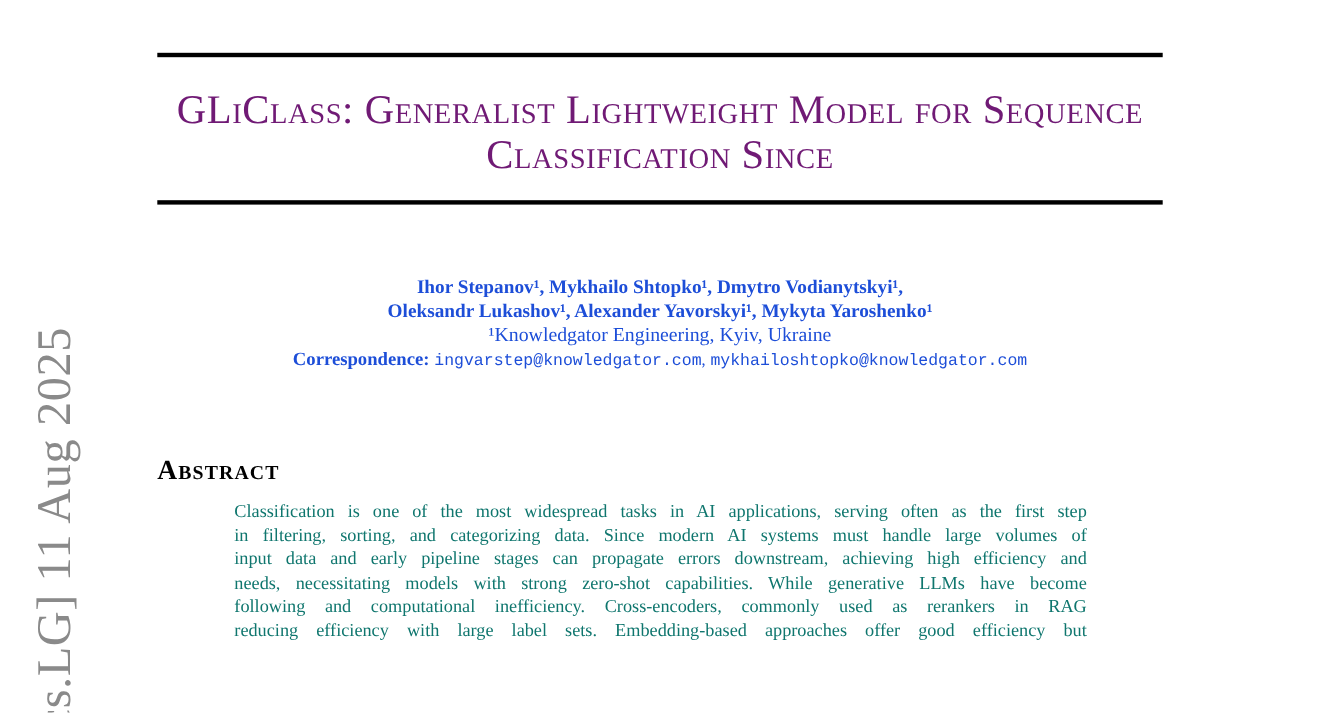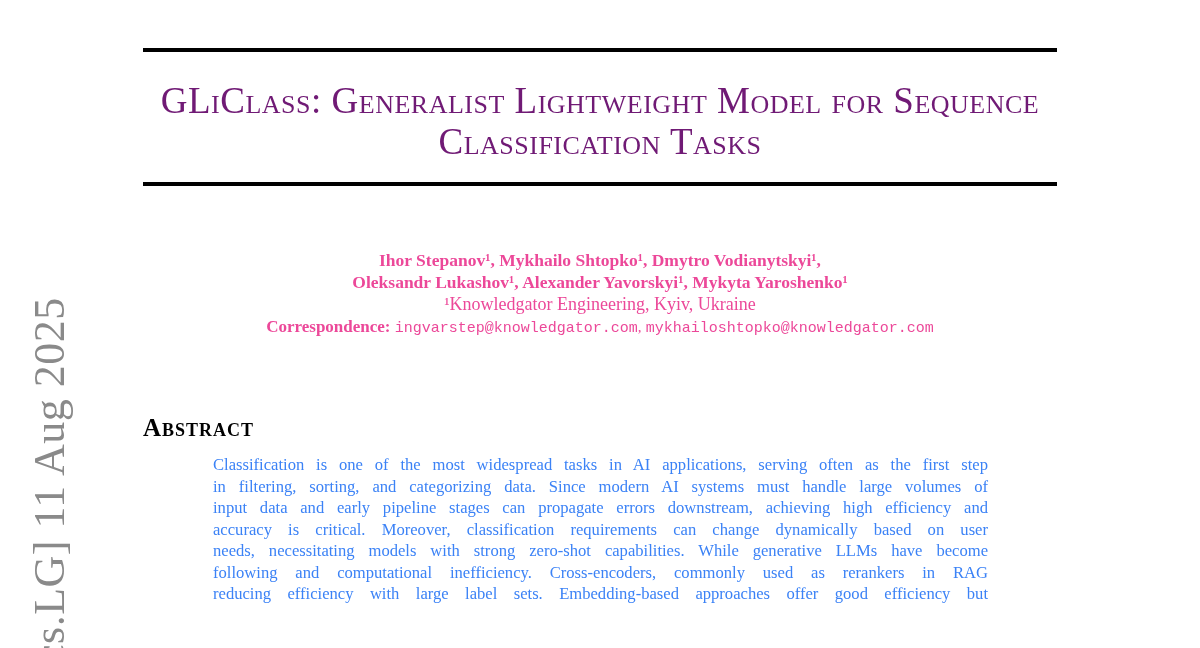--- a/index.html
+++ b/index.html
@@ -54,21 +54,21 @@
     letter-spacing: 0.5px;
     color: #701a75;
   }
 
   .authors {
     position: absolute;
     left: 143px;
     top: 249px;
     width: 914px;
     text-align: center;
-    color: #ec4899;
+    color: #1d4ed8;
   }
   .authors-line {
     font-size: 17.5px;
     line-height: 22px;
     font-weight: bold;
   }
   .affiliation {
     font-size: 18px;
     line-height: 22px;
     font-weight: normal;
@@ -101,39 +101,39 @@
     color: #000000;
   }
 
   .abstract-body {
     position: absolute;
     left: 213px;
     top: 454px;
     width: 775px;
     font-size: 16.6px;
     line-height: 21.5px;
-    color: #3b82f6;
+    color: #0f766e;
   }
   .abs-line {
     text-align: justify;
     text-align-last: justify;
   }
 </style>
 </head>
 <body>
 
 <div class="page">
 
   <div class="watermark">cs.LG] 11 Aug 2025</div>
 
   <div class="rule rule-top"></div>
 
   <div class="title">
     <div>GLiClass: Generalist Lightweight Model for Sequence</div>
-    <div>Classification Tasks</div>
+    <div>Classification Since</div>
   </div>
 
   <div class="rule rule-bottom"></div>
 
   <div class="authors">
     <div class="authors-line">Ihor Stepanov¹, Mykhailo Shtopko¹, Dmytro Vodianytskyi¹,</div>
     <div class="authors-line">Oleksandr Lukashov¹, Alexander Yavorskyi¹, Mykyta Yaroshenko¹</div>
     <div class="affiliation">¹Knowledgator Engineering, Kyiv, Ukraine</div>
     <div class="correspondence">
       <span class="corr-label">Correspondence:</span>
@@ -141,19 +141,18 @@
       <span class="email">mykhailoshtopko@knowledgator.com</span>
     </div>
   </div>
 
   <div class="abstract-heading">Abstract</div>
 
   <div class="abstract-body">
     <div class="abs-line">Classification is one of the most widespread tasks in AI applications, serving often as the first step</div>
     <div class="abs-line">in filtering, sorting, and categorizing data. Since modern AI systems must handle large volumes of</div>
     <div class="abs-line">input data and early pipeline stages can propagate errors downstream, achieving high efficiency and</div>
-    <div class="abs-line">accuracy is critical. Moreover, classification requirements can change dynamically based on user</div>
     <div class="abs-line">needs, necessitating models with strong zero-shot capabilities. While generative LLMs have become</div>
     <div class="abs-line">following and computational inefficiency. Cross-encoders, commonly used as rerankers in RAG</div>
     <div class="abs-line">reducing efficiency with large label sets. Embedding-based approaches offer good efficiency but</div>
   </div>
 
 </div>
 
 </body></html>

